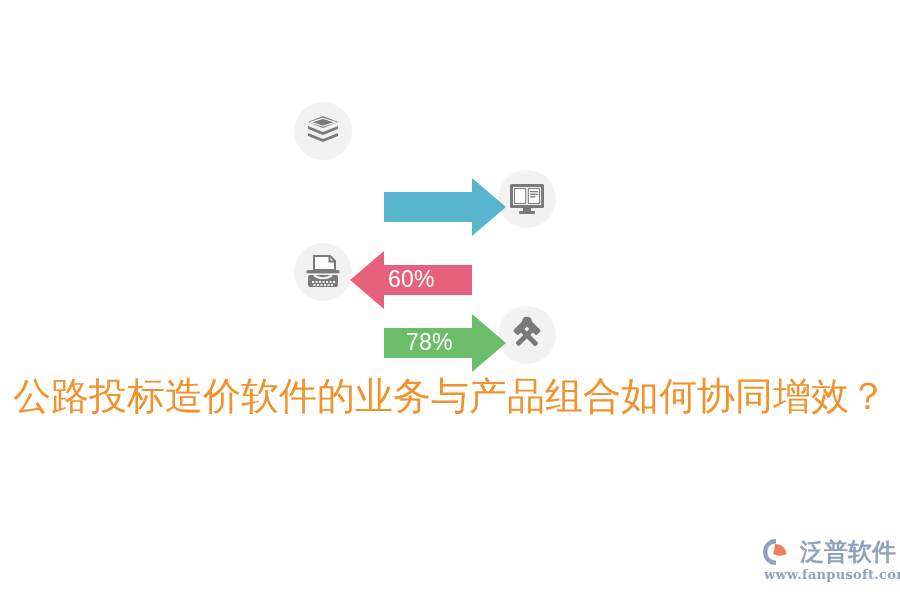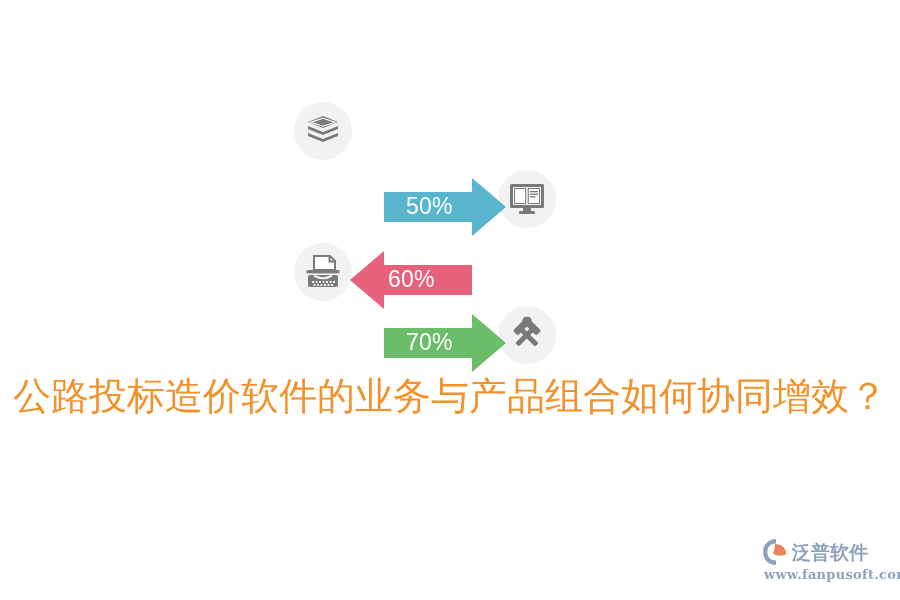--- a/index.html
+++ b/index.html
@@ -109,24 +109,24 @@
   .wm-top {
     position: absolute;
     left: 0; top: 0;
     display: flex;
     align-items: center;
     height: 32px;
   }
   .wm-mark { width: 30px; height: 28px; display:block; }
   .wm-name {
     font-family: "DejaVu Serif", "Liberation Serif", serif;
-    font-size: 19px;
+    font-size: 24px;
     line-height: 28px;
     color: #8fa2bc;
-    margin-left: 0;
+    margin-left: 8px;
     white-space: nowrap;
     font-weight: bold;
   }
   .wm-url {
     position: absolute;
     left: 2px;
     top: 31px;
     font-family: "DejaVu Serif", "Liberation Serif", serif;
     font-size: 13px;
     line-height: 16px;
@@ -173,21 +173,20 @@
             <rect x="22" y="9" width="8" height="1.3"></rect>
             <rect x="22" y="11.6" width="8" height="1.3"></rect>
             <rect x="22" y="14.2" width="5.5" height="1.3"></rect>
           </g>
         </svg>
       </div>
       <div class="arrow to-right">
         <svg viewBox="0 0 122 58" preserveAspectRatio="none">
           <polygon points="0,14 88,14 88,0 122,29 88,58 88,44 0,44" fill="#59B4CE"></polygon>
         </svg>
-        <span class="arrow-label">50%</span>
       </div>
     </div>
 
     <div class="flow-row r2">
       <div class="icon-bubble left">
         <svg width="38" height="36" viewBox="0 0 38 36" aria-hidden="true">
           <path d="M10 2 H26 L31 7 V16 H10 Z" fill="#ffffff" stroke="#7a7a7a" stroke-width="2"></path>
           <path d="M25.5 2.5 V7.5 H30.5" fill="none" stroke="#7a7a7a" stroke-width="2"></path>
           <rect x="5" y="16" width="28" height="3.4" fill="#7a7a7a"></rect>
           <rect x="2.5" y="16.2" width="2.6" height="3" fill="#7a7a7a"></rect>
@@ -231,21 +230,21 @@
               <rect x="16.4" y="9" width="5" height="24" rx="1.4"></rect>
               <path d="M30 6 H14 A2 2 0 0 0 12 8 V11 A2 2 0 0 0 14 13 H30 A3.5 3.5 0 0 0 30 6 Z"></path>
             </g>
           </g>
         </svg>
       </div>
       <div class="arrow to-right">
         <svg viewBox="0 0 122 58" preserveAspectRatio="none">
           <polygon points="0,14 88,14 88,0 122,29 88,58 88,44 0,44" fill="#6BBD69"></polygon>
         </svg>
-        <span class="arrow-label">70%</span>
+        <span class="arrow-label">78%</span>
       </div>
     </div>
 
   </div>
 
   <div class="title" style="color: rgb(242, 146, 44);">公路投标造价软件的业务与产品组合如何协同增效？</div>
 
   <div class="watermark">
     <div class="wm-top">
       <svg class="wm-mark" viewBox="0 0 30 28" aria-hidden="true">

